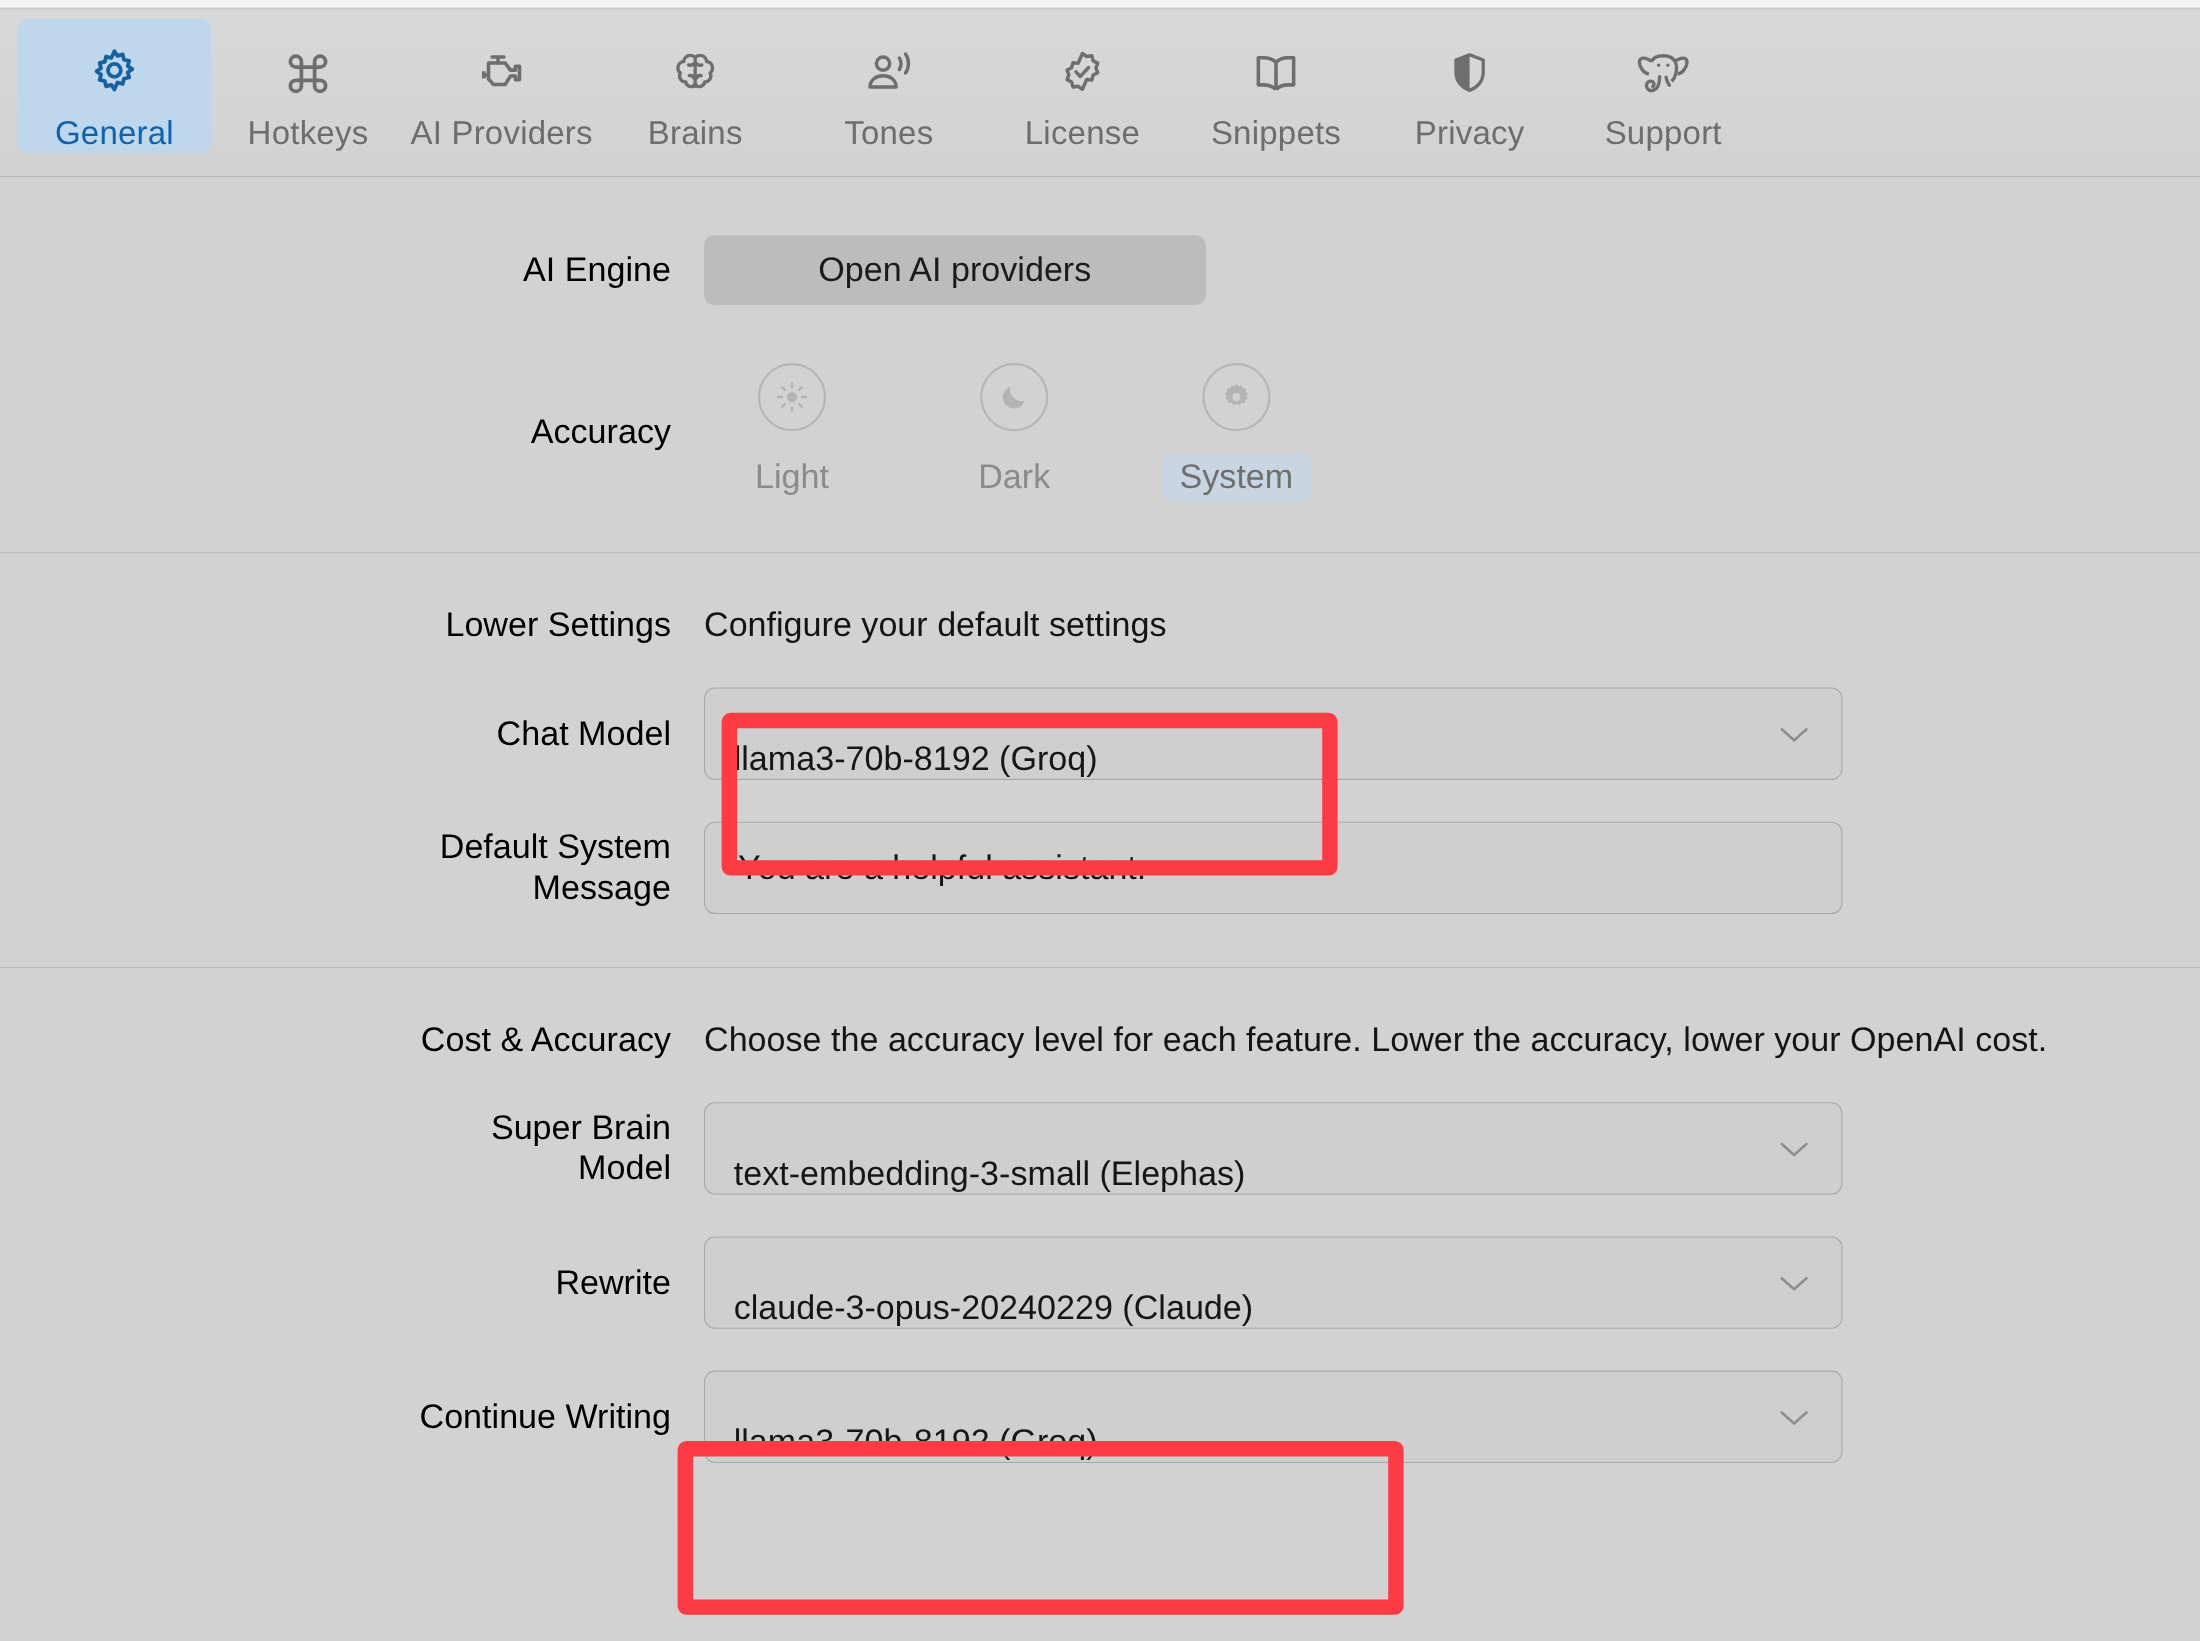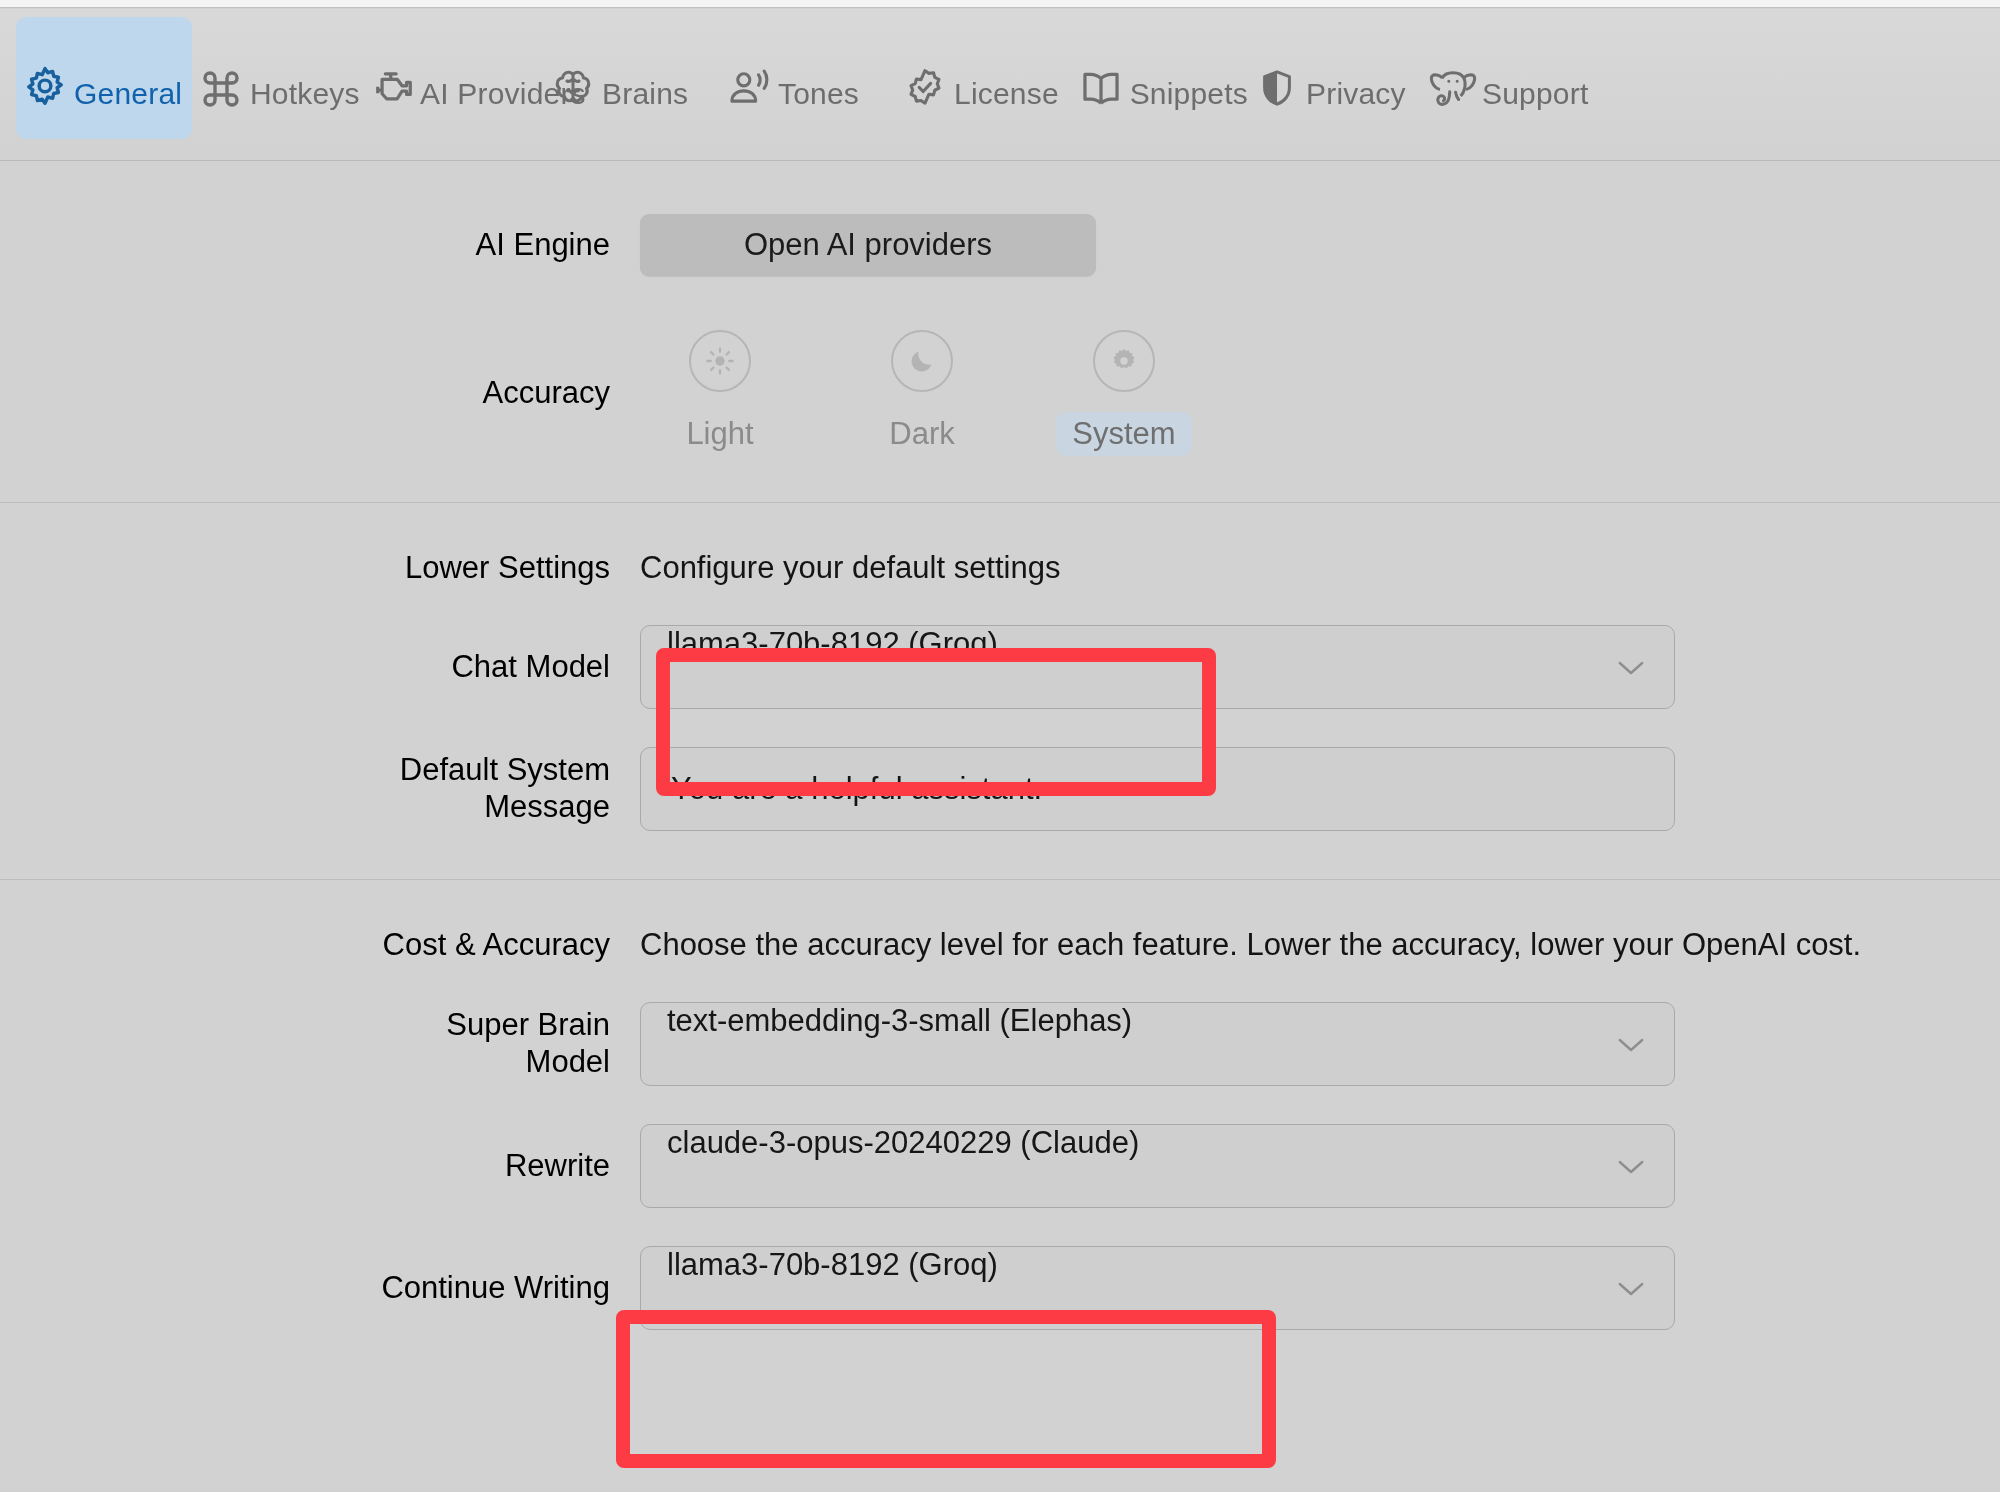--- a/index.html
+++ b/index.html
@@ -43,21 +43,21 @@
     align-items: flex-start;
     padding-left: 16px;
     padding-top: 8px;
   }
 
   .tab {
     width: 176px;
     height: 122px;
     border-radius: 10px;
     display: flex;
-    flex-direction: row;
+    flex-direction: column;
     align-items: center;
     justify-content: flex-start;
     padding-top: 22px;
     cursor: default;
     background: transparent;
   }
   .tab.selected { background: #bed7ec; }
 
   .tab .tab-icon {
     width: 58px;
@@ -178,21 +178,21 @@
   .row-gap { height: 38px; }
 
   .dropdown {
     position: relative;
     height: 84px;
     width: 1035px;
     background: #cfcfcf;
     border: 1px solid #a9a9a9;
     border-radius: 10px;
     display: flex;
-    align-items: flex-start;
+    align-items: flex-end;
     padding: 0 26px;
     font-size: 31px;
     color: #161616;
     cursor: pointer;
   }
   .dropdown .chev {
     position: absolute;
     right: 28px;
     top: 50%;
     transform: translateY(-50%);

